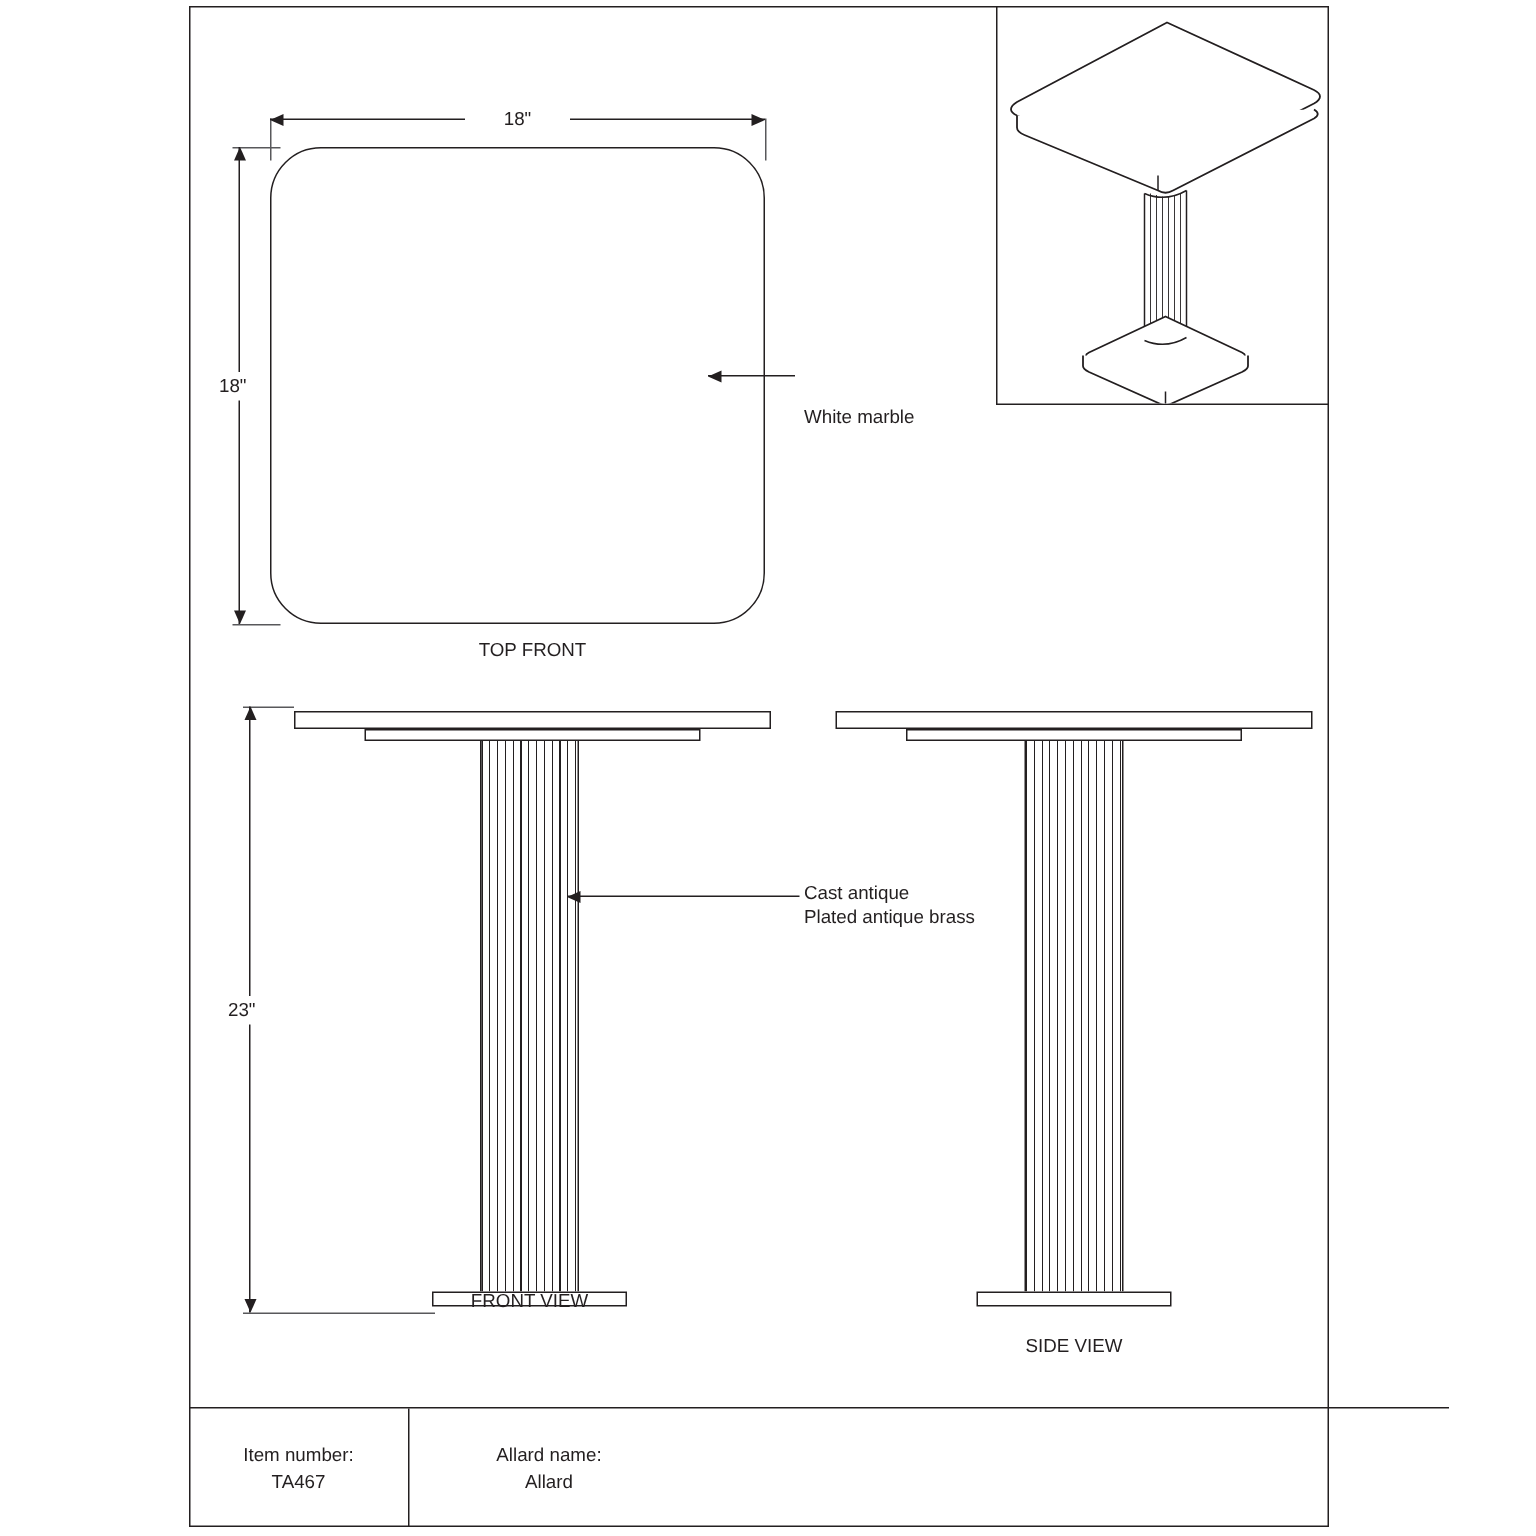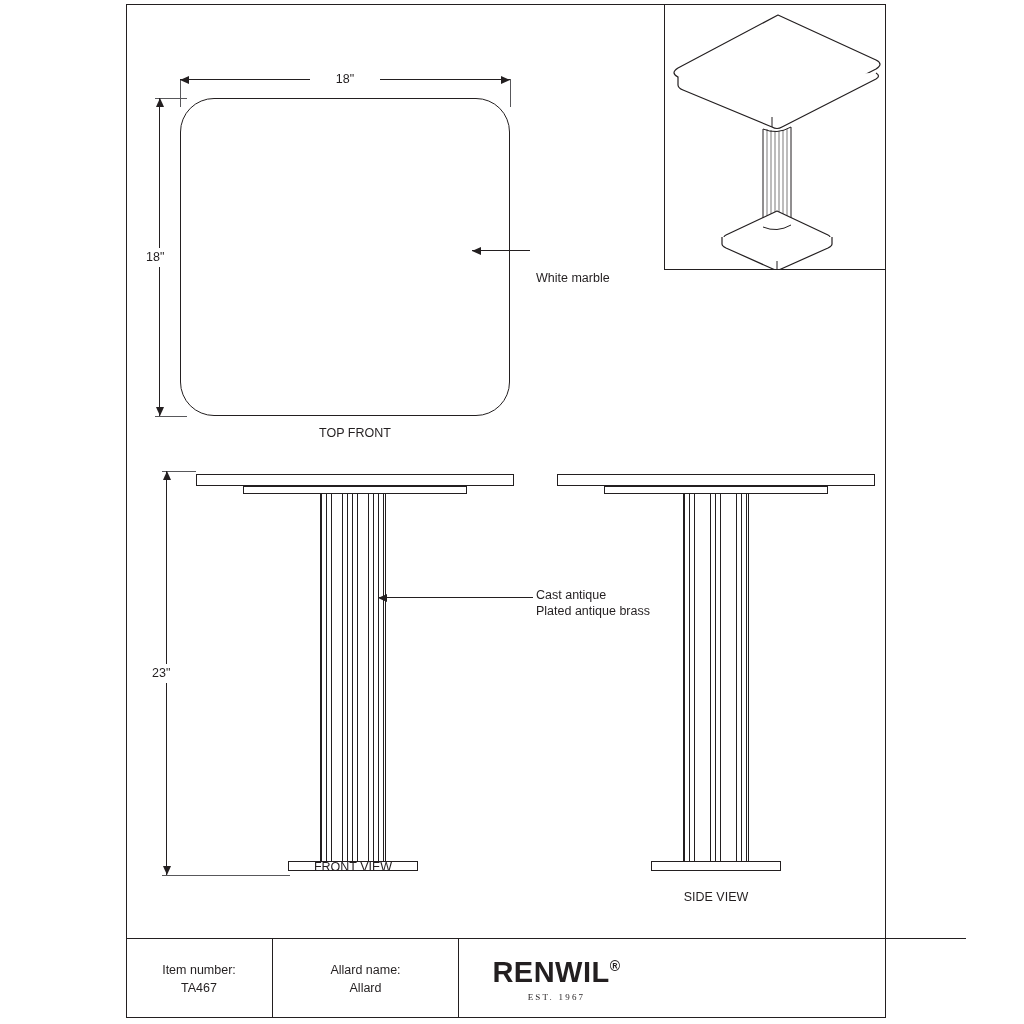--- a/index.html
+++ b/index.html
@@ -298,19 +298,15 @@
 
   <div id="title-block">
     <div class="tb-cell" id="tb-item">
       <div>Item number:</div>
       <div>TA467</div>
     </div>
     <div class="tb-cell" id="tb-name">
       <div>Allard name:</div>
       <div>Allard</div>
     </div>
-    <div class="tb-cell" id="tb-logo">
-      <div class="logo-main"><span>RENWIL</span><span class="reg">®</span></div>
-      <div class="logo-sub">EST. 1967</div>
-    </div>
   </div>
 
 </div>
 
 </body></html>

